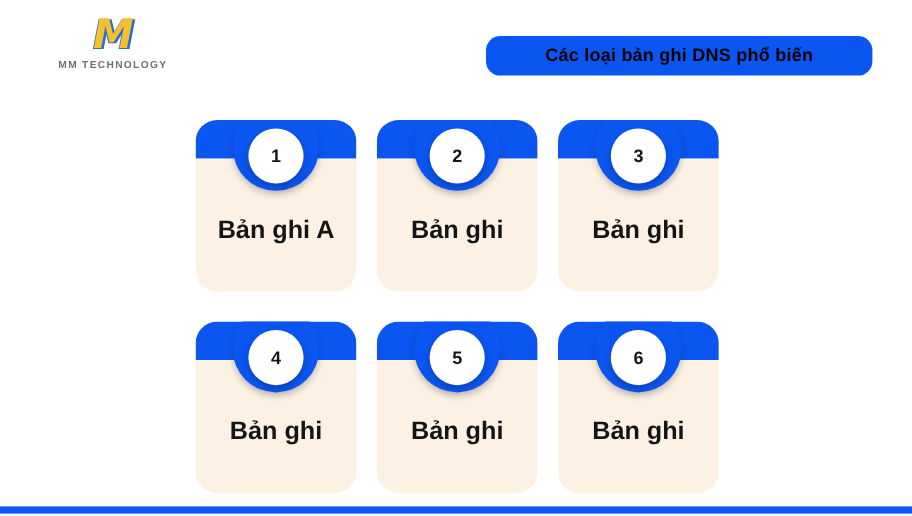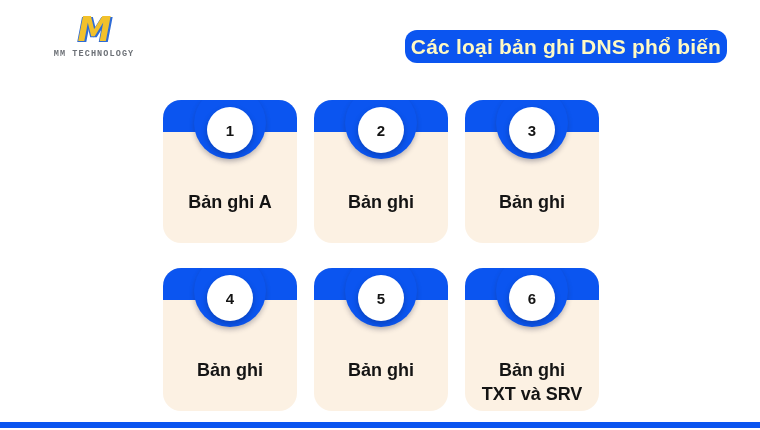--- a/index.html
+++ b/index.html
@@ -28,35 +28,34 @@
     text-shadow: 2px 1px 0 #2e6bd6, -1px 1px 0 #2e6bd6;
     letter-spacing: -1px;
   }
   .logo-text {
     margin-top: 1px;
     font-size: 8.5px;
     font-weight: bold;
     letter-spacing: 1.1px;
     color: #6d7177;
     white-space: nowrap;
-    font-family: Liberation Mono, monospace;
   }
 
   
   .title-banner {
     position: absolute; left: 405px; top: 30px;
     width: 322px; height: 33px;
     background: var(--accent);
     border-radius: 12px;
     display: flex; align-items: center; justify-content: center;
   }
   .title-banner span {
-    color: #fef9c3;
+    color: #000000;
     font-weight: bold;
-    font-size: 21px;
+    font-size: 15px;
     letter-spacing: 0.2px;
     white-space: nowrap;
   }
 
   
   .grid {
     position: absolute; left: 163px; top: 100px;
     display: grid;
     grid-template-columns: repeat(3, 134px);
     grid-auto-rows: 143px;
@@ -88,24 +87,24 @@
     border-radius: 50%;
     background: #ffffff;
     display: flex; align-items: center; justify-content: center;
     font-weight: bold;
     font-size: 15px;
     color: #141414;
     box-shadow: 0 3px 6px rgba(0, 0, 0, 0.22);
   }
   .card-label {
     position: absolute;
-    top: 90px; left: 0; right: 0;
+    top: 78px; left: 0; right: 0;
     text-align: center;
     font-weight: bold;
-    font-size: 18px;
+    font-size: 21px;
     line-height: 1.35;
     color: #141414;
   }
 
   
   .footer-bar {
     position: absolute;
     left: 0; right: 0; bottom: 2px;
     height: 6px;
     background: var(--accent);
@@ -169,19 +168,18 @@
       <div>Bản ghi</div>
     </div>
   </div>
 
   <div class="card">
     <div class="card-band"></div>
     <div class="card-bulge"></div>
     <div class="num-circle">6</div>
     <div class="card-label">
       <div>Bản ghi</div>
-      <div>TXT và SRV</div>
     </div>
   </div>
 
 </div>
 
 <div class="footer-bar"></div>
 
 </body></html>

